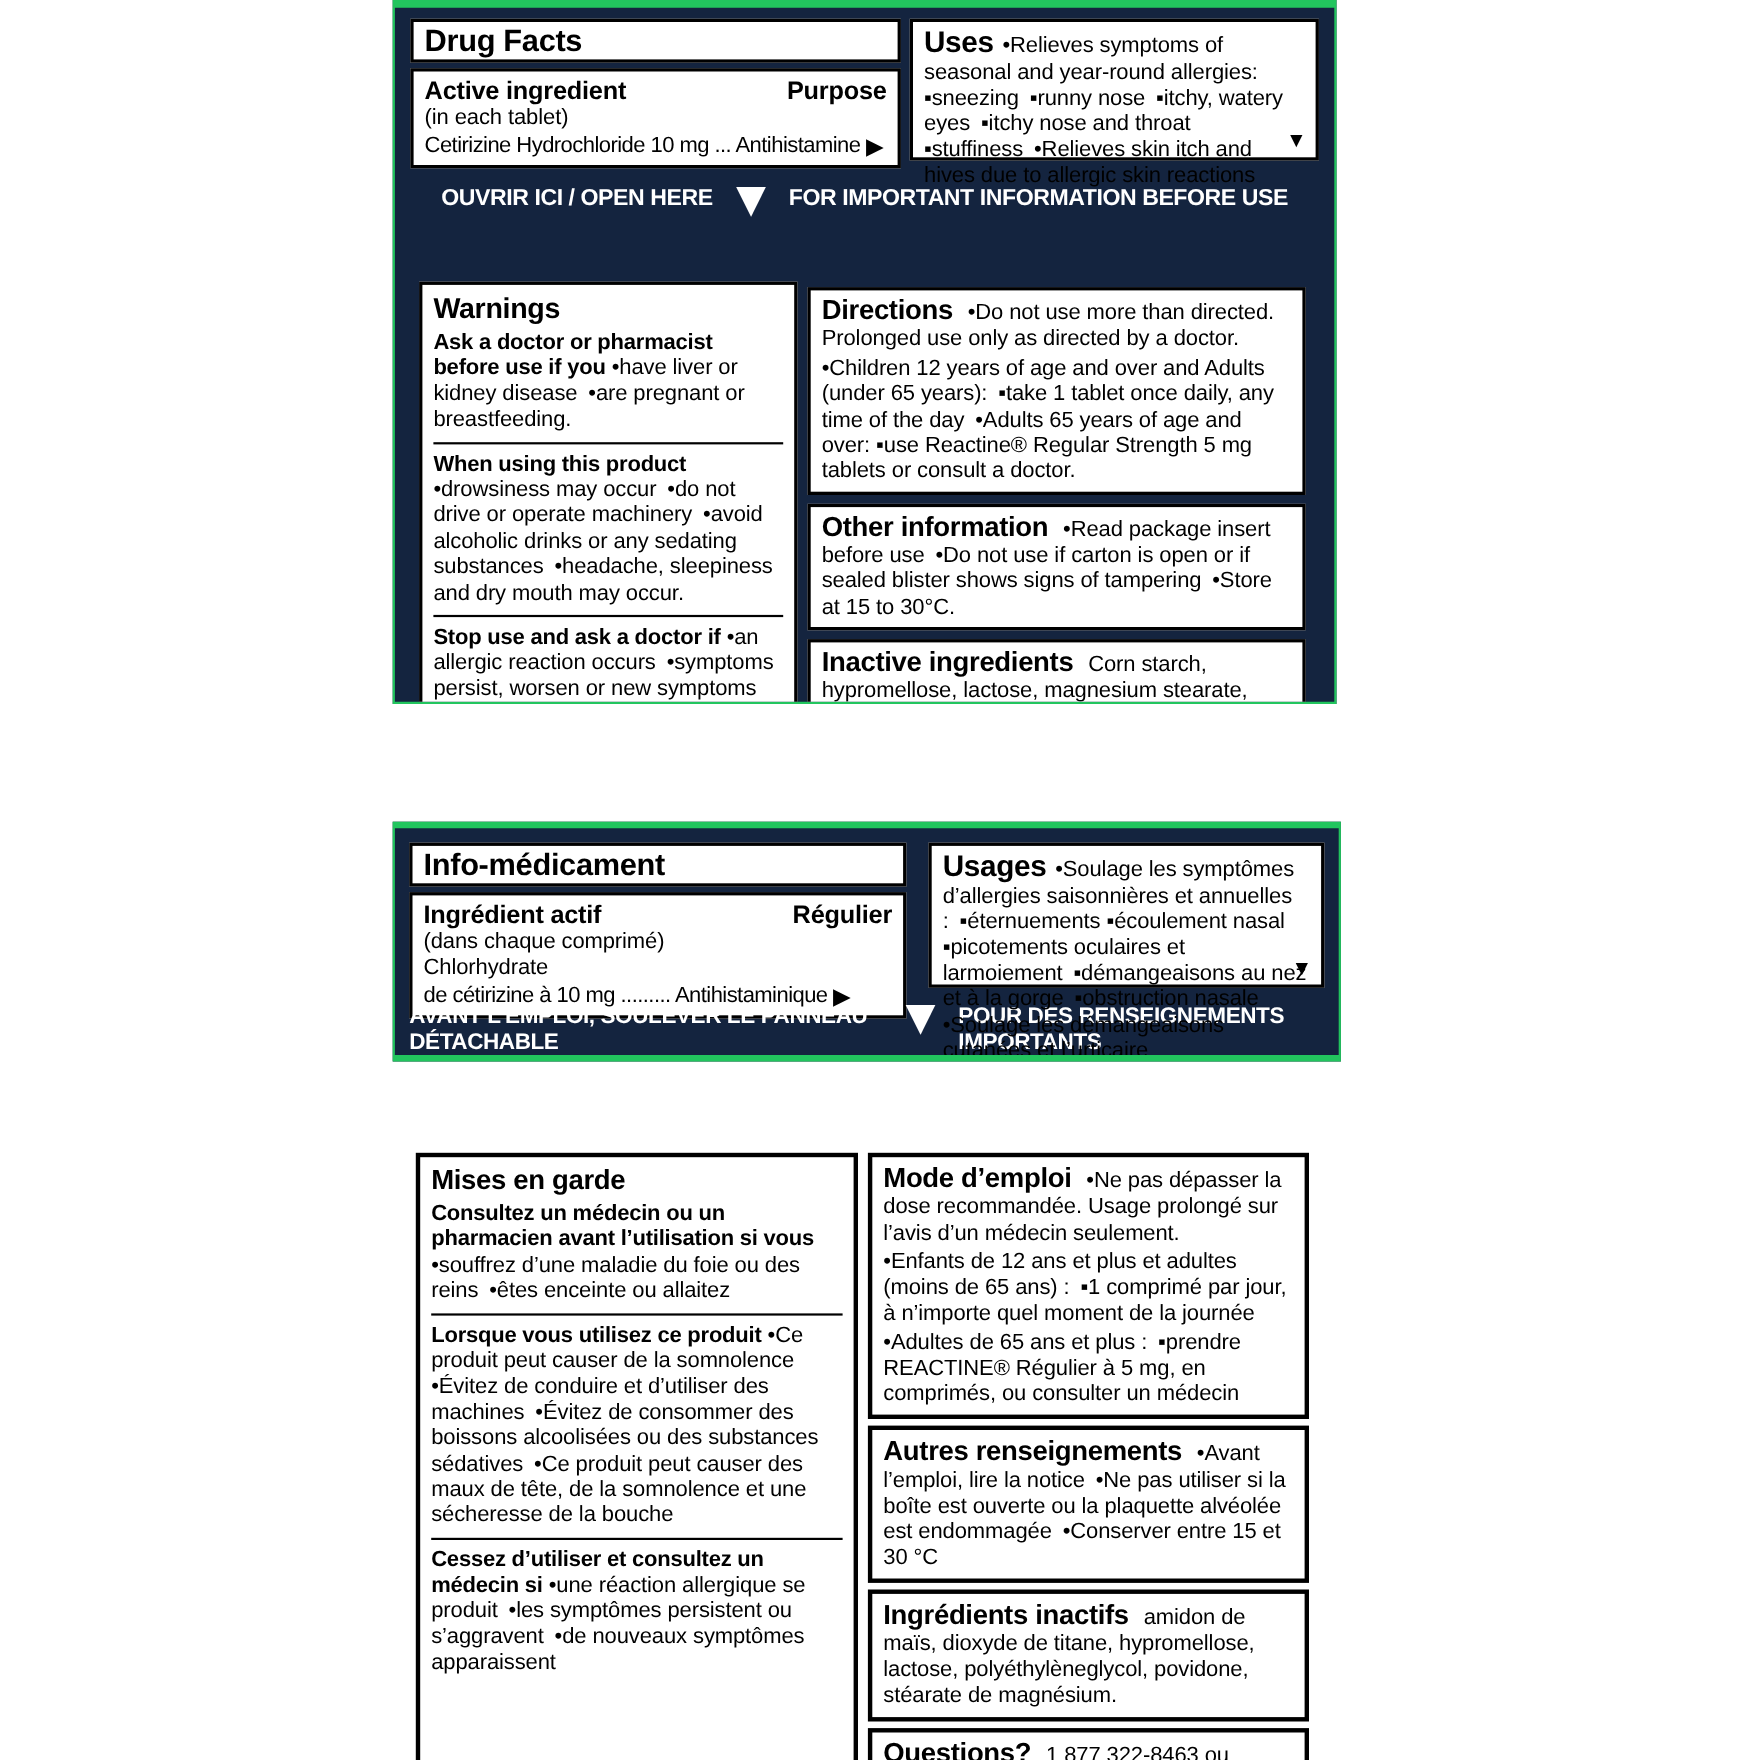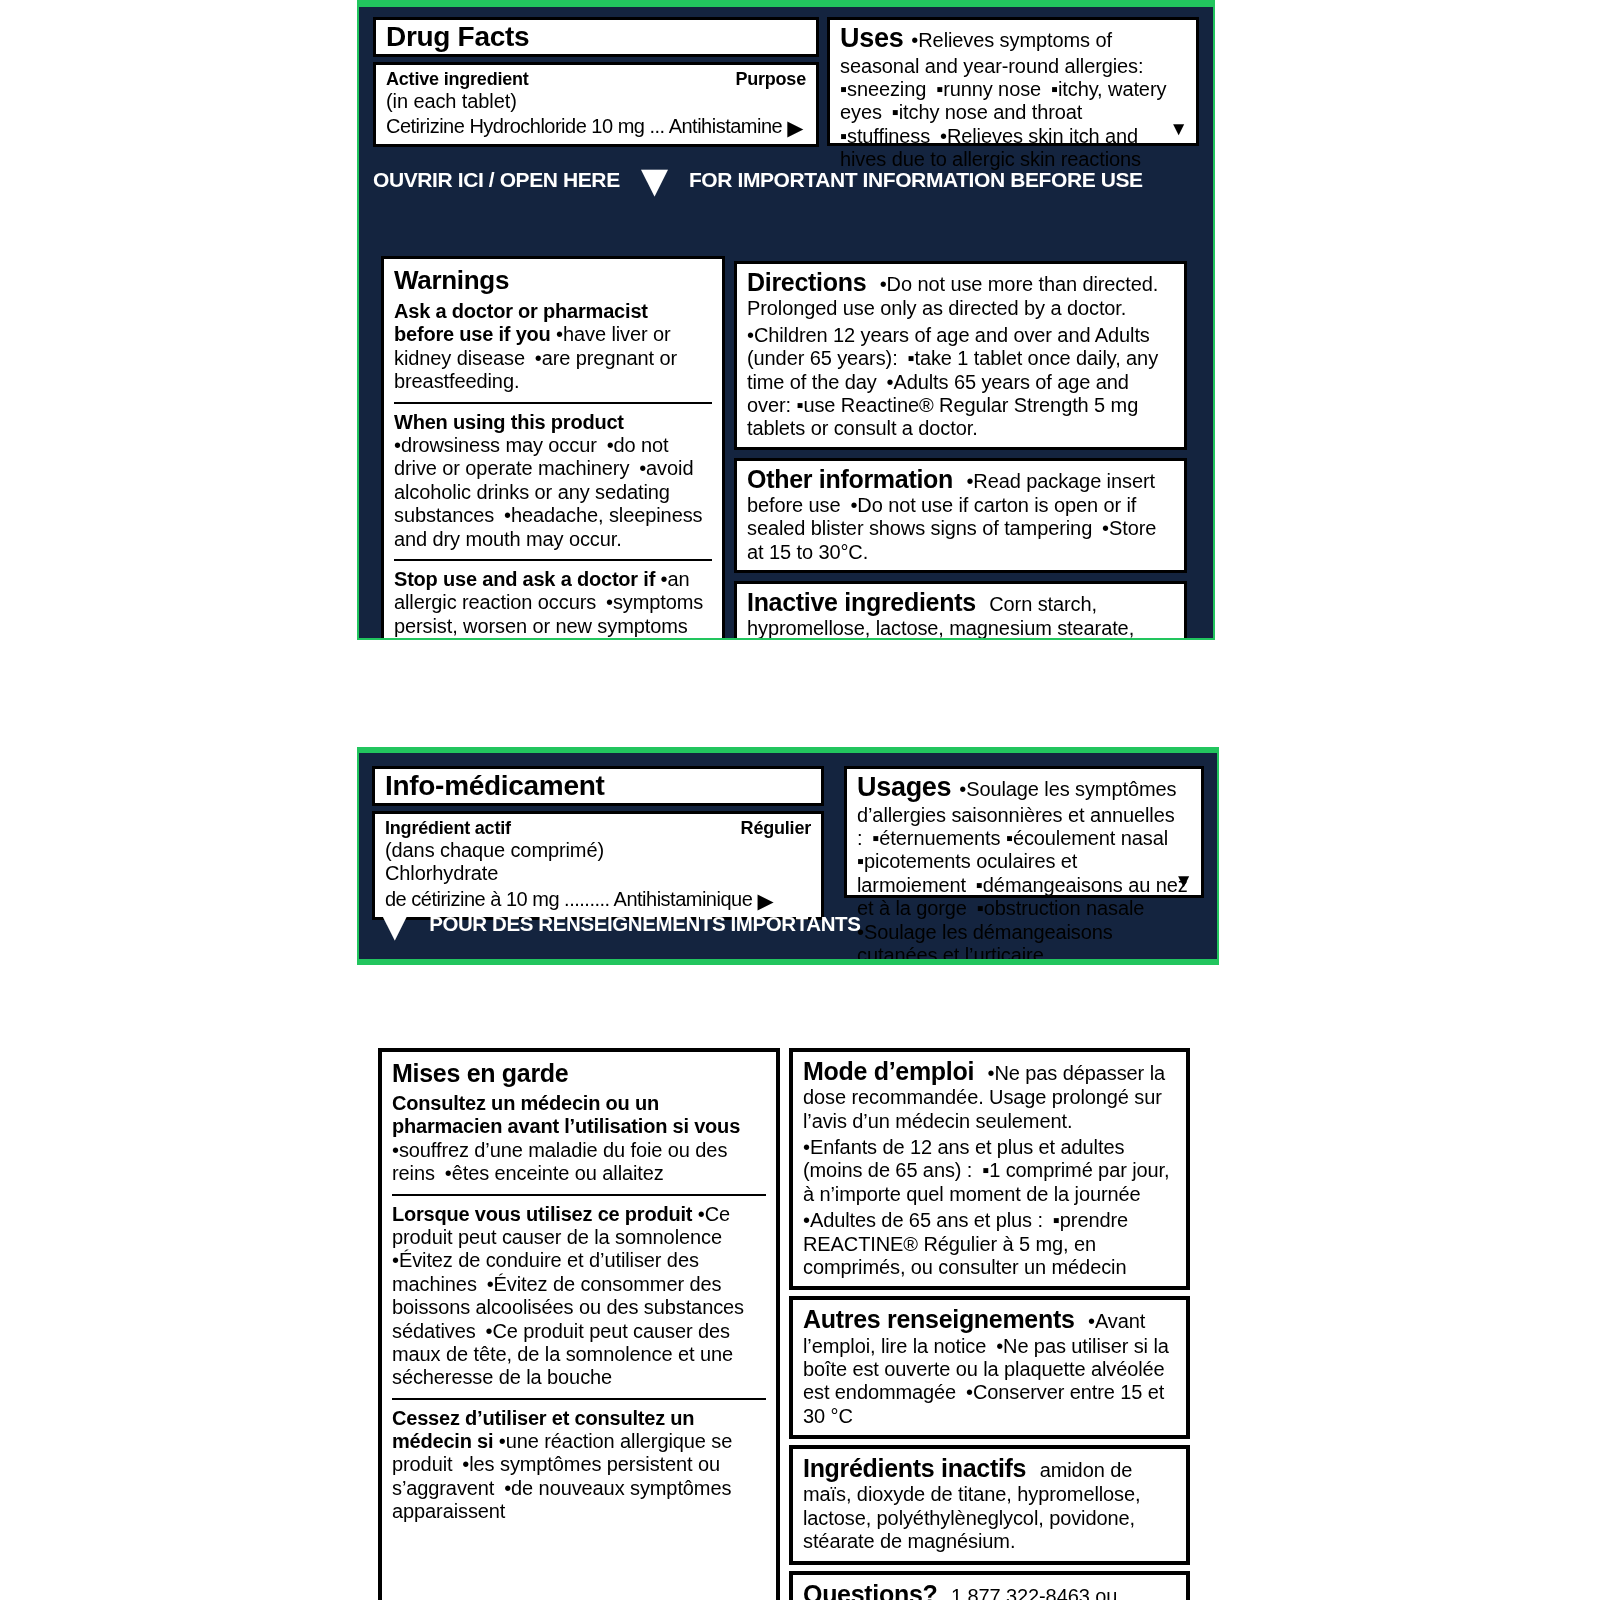--- a/index.html
+++ b/index.html
@@ -13,31 +13,31 @@
 
   .wbox{background:#fff;border:3px solid #000;box-sizing:border-box;}
   .b4{border-width:4px;}
 
   .row1{display:flex;gap:8px;height:129px;}
   .colL{width:446px;display:flex;flex-direction:column;gap:5px;}
   .colLfr{width:452px;display:flex;flex-direction:column;gap:5px;}
   .titlebox{padding:1px 10px;display:flex;align-items:center;}
   .bigtitle{font-weight:bold;font-size:28px;letter-spacing:-0.3px;}
   .aibox{flex:1;padding:4px 10px;}
-  .ai-row{display:flex;justify-content:space-between;font-weight:bold;font-size:18px;letter-spacing:-0.2px;}
+  .ai-row{display:flex;justify-content:space-between;font-weight:bold;font-size:23px;letter-spacing:-0.2px;}
   .bodytxt{font-size:20px;line-height:1.17;letter-spacing:-0.1px;}
   .fitline{font-size:20px;letter-spacing:-0.5px;white-space:nowrap;margin-top:2px;}
   .usesbox{flex:1;position:relative;padding:3px 10px 4px 10px;}
   .h{font-weight:bold;font-size:25px;letter-spacing:-0.3px;margin-right:8px;}
   .h27{font-size:27px;}
   .dn{position:absolute;right:8px;bottom:3px;font-size:19px;}
   .arr{font-size:21px;vertical-align:-2px;}
   p{margin:0;}
 
-  .band{margin-top:16px;height:42px;display:flex;align-items:flex-start;gap:12px;color:#fff;font-weight:bold;font-size:21px;letter-spacing:-0.4px;padding-top:6px;}
+  .band{margin-top:16px;height:42px;display:flex;justify-content:center;align-items:flex-start;gap:12px;color:#fff;font-weight:bold;font-size:21px;letter-spacing:-0.4px;padding-top:6px;}
   .band-fr{margin-top:8px;height:46px;font-size:20.5px;}
   .bigtri{font-size:46px;line-height:20px;position:relative;top:2px;}
 
   .row2{margin-top:46px;display:flex;gap:9px;padding:0 12px 0 8px;align-items:center;}
   .warnbox{width:344px;padding:4px 10px 6px 10px;}
   .wtitle{font-weight:bold;font-size:26px;margin:2px 0 0 0;letter-spacing:-0.3px;}
   .wsec{padding:7px 0 8px 0;border-top:2px solid #000;font-size:20px;line-height:1.17;letter-spacing:-0.1px;}
   .wsec.first{border-top:none;padding-top:4px;}
   .wsec b{letter-spacing:-0.2px;}
   .colR{flex:1;display:flex;flex-direction:column;gap:8px;}
@@ -131,20 +131,21 @@
           </div>
         </div>
       </div>
       <div class="wbox usesbox">
         <p class="bodytxt"><span class="h h27">Usages</span><span>•Soulage les symptômes d’allergies saisonnières et annuelles : ▪éternuements ▪écoulement nasal ▪picotements oculaires et larmoiement ▪démangeaisons au nez et à la gorge ▪obstruction nasale •Soulage les démangeaisons cutanées et l’urticaire</span></p>
         <span class="dn">▼</span>
       </div>
     </div>
 
     <div class="band band-fr">
+      <span>AVANT L’EMPLOI, SOULEVER LE PANNEAU DÉTACHABLE</span>
       <span class="bigtri">▼</span>
       <span>POUR DES RENSEIGNEMENTS IMPORTANTS</span>
     </div>
   </div>
 
   <div class="lower">
     <div class="lcols">
       <div class="lcolL">
         <div class="wbox b4 misesbox">
           <div class="wtitle" style="font-size:25px;margin-top:4px;">Mises en garde</div>

